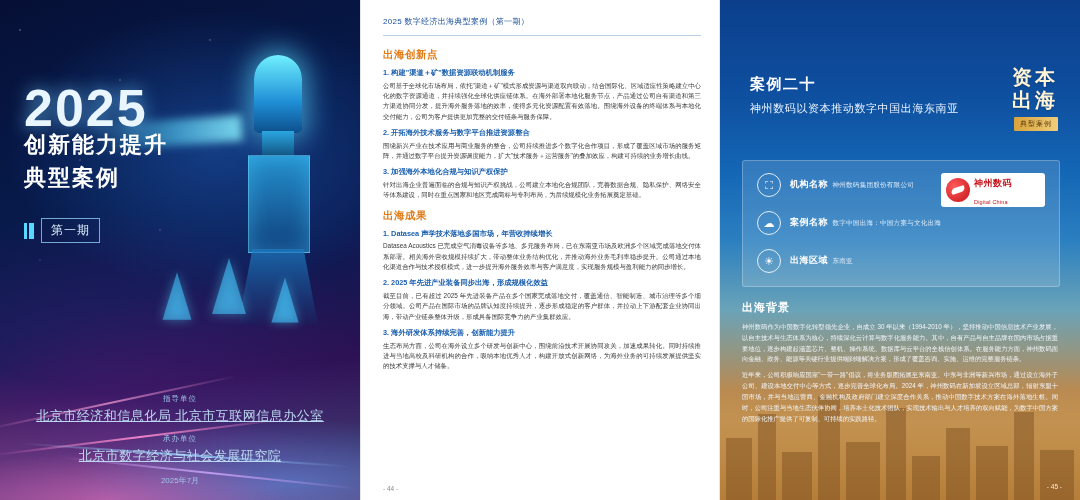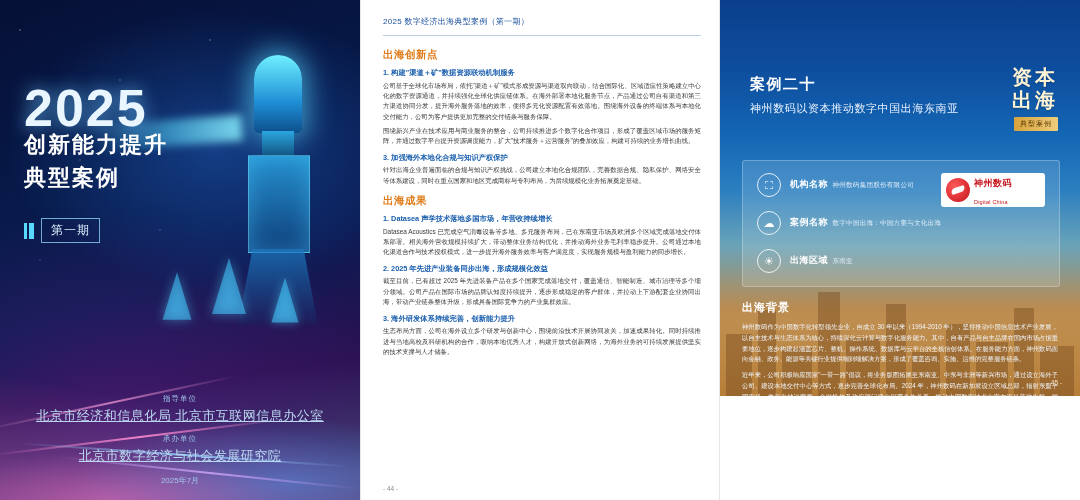--- a/index.html
+++ b/index.html
@@ -210,21 +210,21 @@
     position: absolute;
     bottom: 8px; left: 22px;
     font-size: 6.5px;
     color: #8a8a8a;
   }
 
   
   .casepage {
     position: relative;
     width: 360px;
-    height: 396px;
+    height: 500px;
     overflow: hidden;
     background: linear-gradient(180deg, #0b3f8c 0%, #0e4e9e 18%, #1366b4 34%, #2b7fc0 48%, #6aa3b8 62%, #b88a52 78%, #d9a253 100%);
   }
   .casepage .skyline {
     position: absolute;
     left: 0; bottom: 0; width: 360px; height: 130px;
     background:
       linear-gradient(0deg, rgba(150,95,35,.55), rgba(205,150,70,.15) 60%, rgba(205,150,70,0) 100%);
   }
   .casepage .bld {
@@ -417,20 +417,21 @@
   </div>
 
   <div class="textpage">
     <div class="runhead">2025 数字经济出海典型案例（第一期）</div>
 
     <div class="content">
 
       <div class="sec-h">出海创新点</div>
       <div class="sub-h">1. 构建"渠道＋矿"数据资源联动机制服务</div>
       <p class="para">公司基于全球化市场布局，依托"渠道＋矿"模式形成资源与渠道双向联动，结合国际化、区域适应性策略建立中心化的数字资源通道，并持续强化全球化供应链体系。在海外部署本地化服务节点，产品通过公司自有渠道和第三方渠道协同分发，提升海外服务落地的效率，使得多元化资源配置有效落地。围绕海外设备的终端体系与本地化交付能力，公司为客户提供更加完整的交付链条与服务保障。</p>
+      <div class="sub-h">2. 开拓海外技术服务与数字平台推进资源整合</div>
       <p class="para">围绕新兴产业在技术应用与商业服务的整合，公司持续推进多个数字化合作项目，形成了覆盖区域市场的服务矩阵，并通过数字平台提升资源调度能力，扩大"技术服务＋运营服务"的叠加效应，构建可持续的业务增长曲线。</p>
       <div class="sub-h">3. 加强海外本地化合规与知识产权保护</div>
       <p class="para">针对出海企业普遍面临的合规与知识产权挑战，公司建立本地化合规团队，完善数据合规、隐私保护、网络安全等体系建设，同时在重点国家和地区完成商标与专利布局，为后续规模化业务拓展奠定基础。</p>
 
       <div class="sec-h">出海成果</div>
       <div class="sub-h">1. Datasea 声学技术落地多国市场，年营收持续增长</div>
       <p class="para">Datasea Acoustics 已完成空气消毒设备等多地、多元服务布局，已在东南亚市场及欧洲多个区域完成落地交付体系部署。相关海外营收规模持续扩大，带动整体业务结构优化，并推动海外业务毛利率稳步提升。公司通过本地化渠道合作与技术授权模式，进一步提升海外服务效率与客户满意度，实现服务规模与盈利能力的同步增长。</p>
       <div class="sub-h">2. 2025 年先进产业装备同步出海，形成规模化效益</div>
       <p class="para">截至目前，已有超过 2025 年先进装备产品在多个国家完成落地交付，覆盖通信、智能制造、城市治理等多个细分领域。公司产品在国际市场的品牌认知度持续提升，逐步形成稳定的客户群体，并拉动上下游配套企业协同出海，带动产业链条整体升级，形成具备国际竞争力的产业集群效应。</p>
       <div class="sub-h">3. 海外研发体系持续完善，创新能力提升</div>

